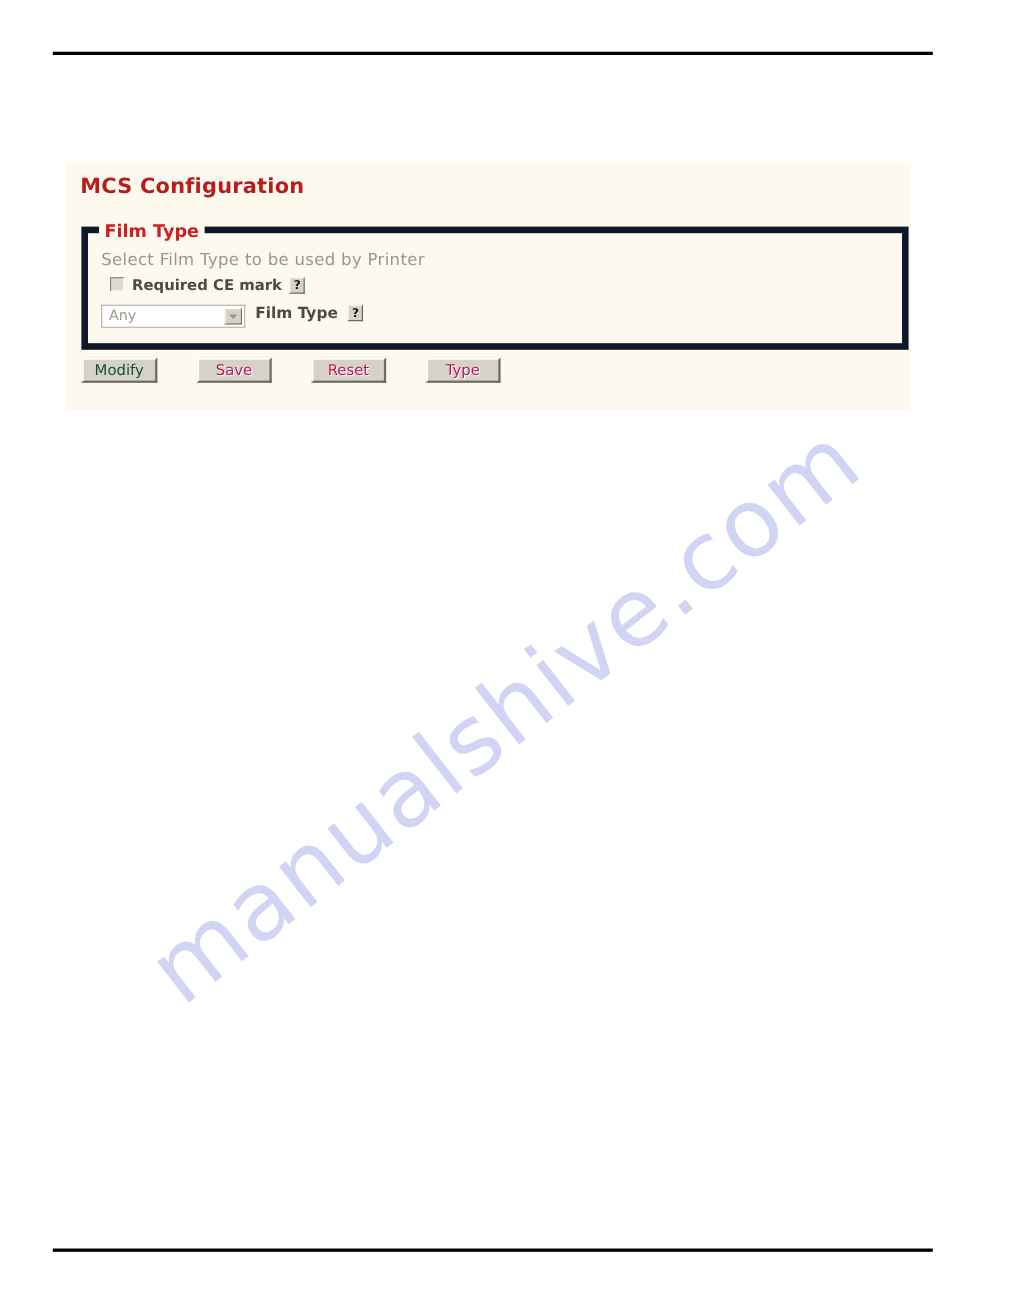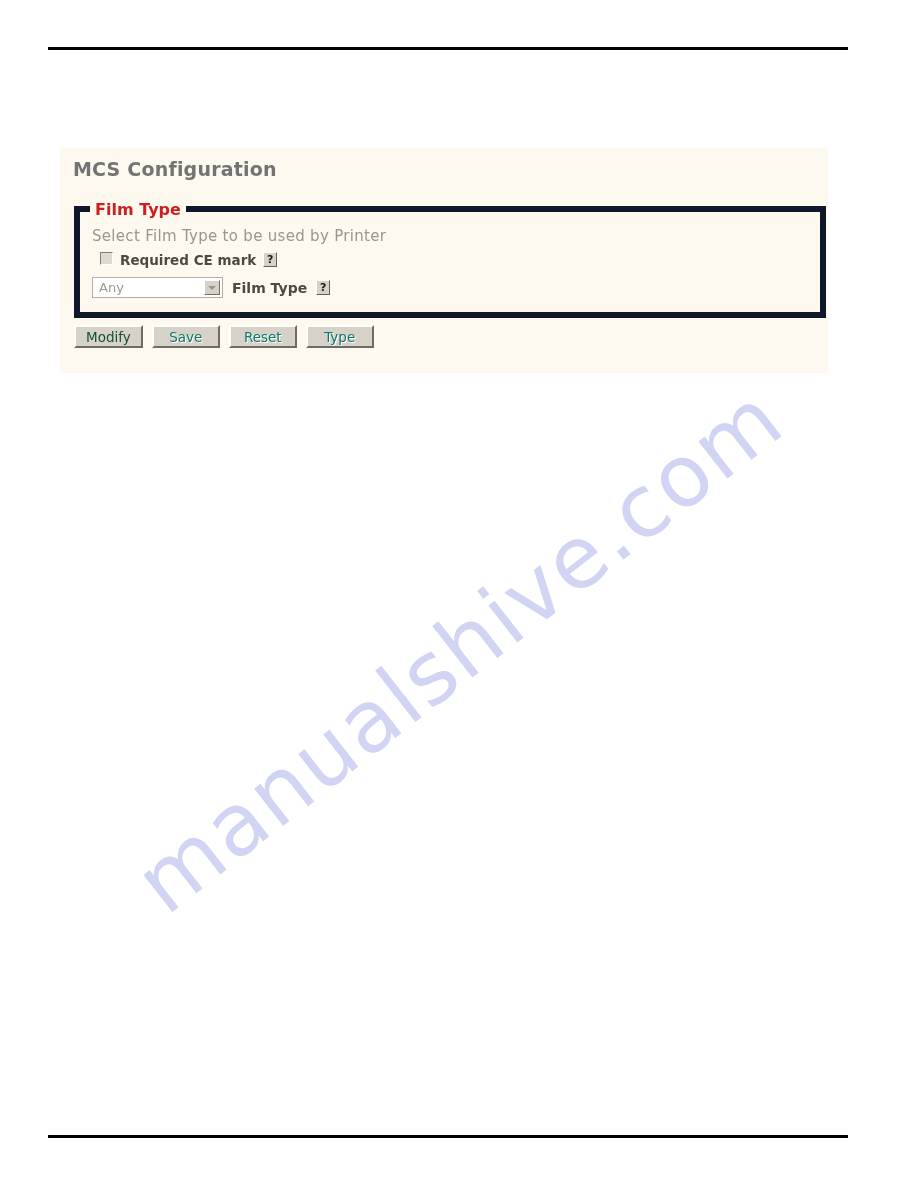--- a/index.html
+++ b/index.html
@@ -58,21 +58,21 @@
     width: 768px;
     height: 225px;
     background: #fdf9ee;
     z-index: 2;
   }
 
   #page-title {
     position: absolute;
     left: 13px;
     top: 10px;
-    color: #737373;
+    color: #b91c1c;
     font-family: "DejaVu Sans", sans-serif;
     font-size: 19px;
     font-weight: 700;
     letter-spacing: .2px;
   }
 
   
   #film-type-fieldset {
     position: absolute;
     left: 14px;
@@ -152,21 +152,20 @@
     line-height: 1;
     flex: none;
   }
 
   
   #film-type-row {
     position: absolute;
     left: 12px;
     top: 65px;
     display: flex;
-    align-items: center;
     gap: 9px;
   }
   .win-select {
     width: 131px;
     height: 21px;
     background: #ffffff;
     border: 1px solid #b3aea3;
     box-sizing: border-box;
     display: flex;
     align-items: center;
@@ -229,22 +228,23 @@
     box-sizing: border-box;
     display: flex;
     align-items: center;
     justify-content: center;
     font-family: "DejaVu Sans", sans-serif;
     font-size: 13.5px;
     color: #14532d;
     white-space: nowrap;
   }
   .win-button.disabled {
-    color: #0f766e;
+    color: #be185d;
     text-shadow: 1px 1px 0 #ffffff;
+    margin-left: 27px;
   }
 </style>
 </head>
 <body>
 
 <div id="watermark">
   <div class="wm-text">manualshive.com</div>
 </div>
 
 <div class="page-rule" id="header-rule"></div>

